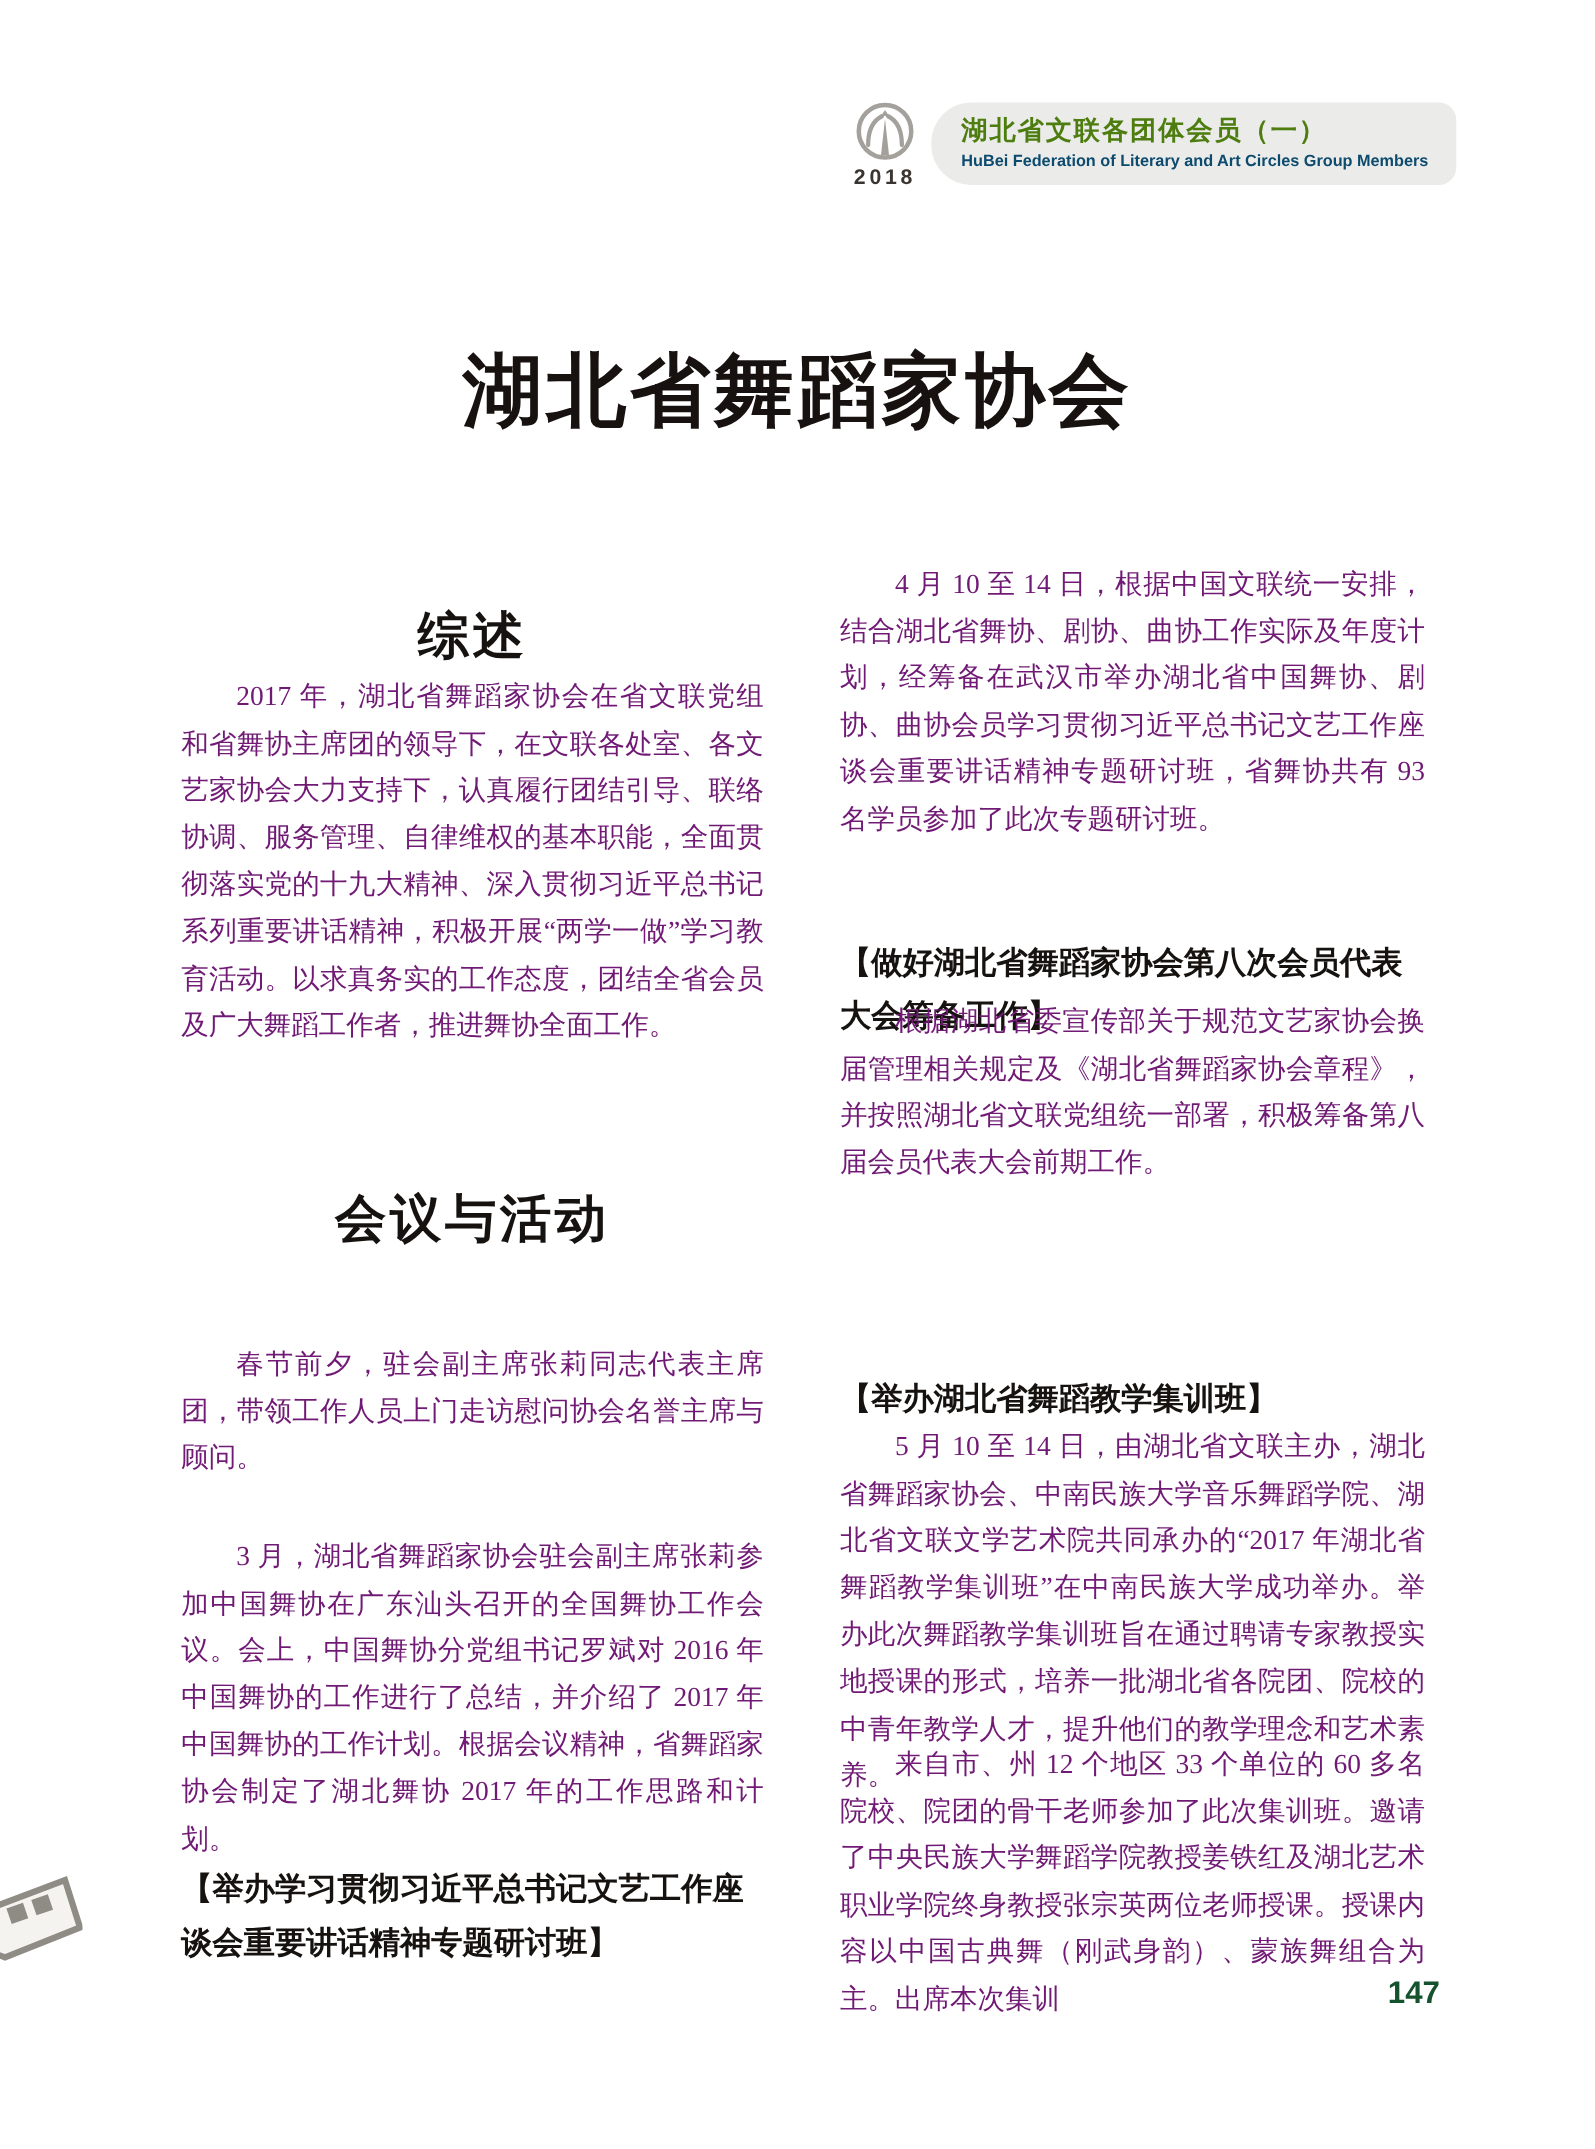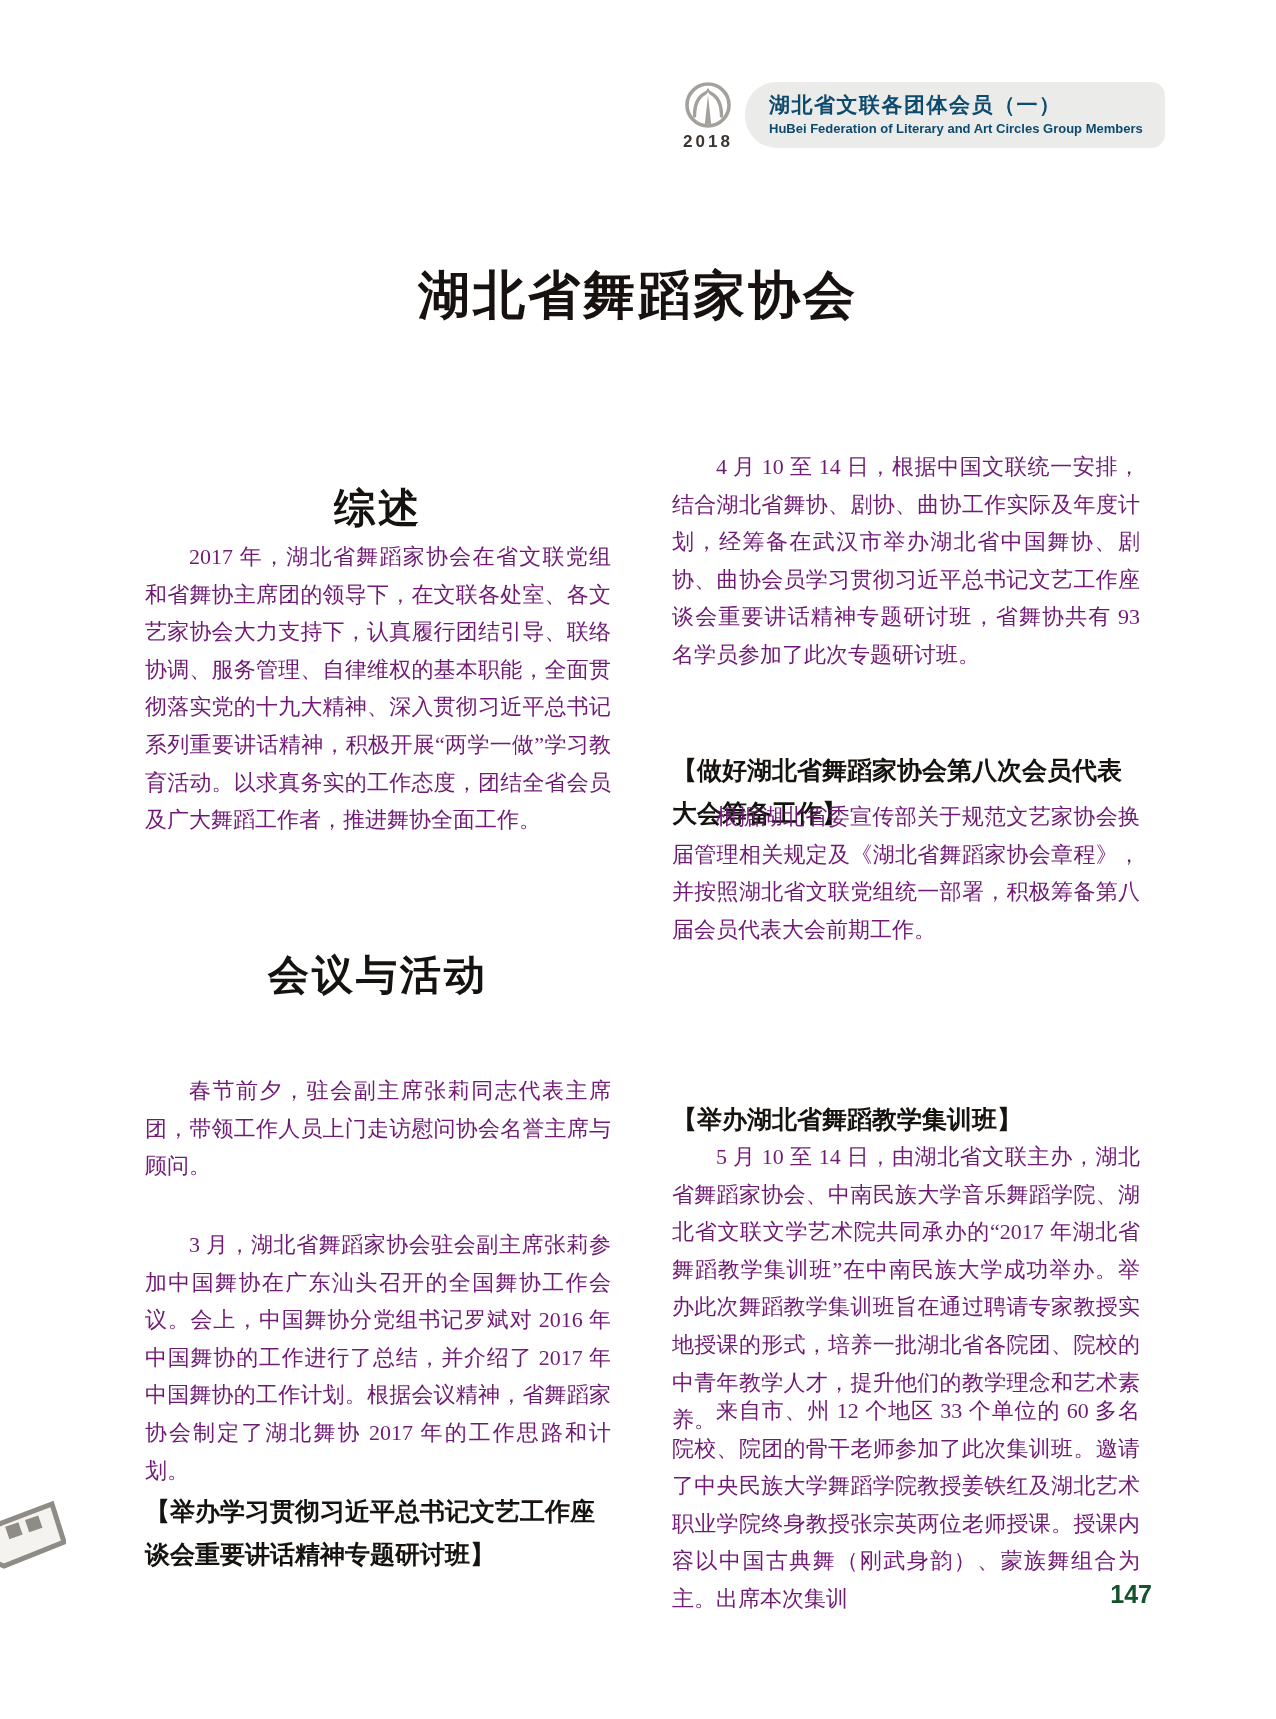--- a/index.html
+++ b/index.html
@@ -20,32 +20,32 @@
     font-weight:bold;font-size:17px;letter-spacing:3px;color:#3b3531;
   }
   .banner{
     position:absolute;left:745px;top:82px;width:420px;height:66px;
     background:#ebebe9;border-radius:32px 14px 14px 32px;
     display:flex;flex-direction:column;justify-content:center;
     padding-left:24px;box-sizing:border-box;
   }
   .banner-zh{
     font-family:"Liberation Sans",sans-serif;font-weight:bold;
-    font-size:21px;letter-spacing:1.5px;color:#0c4a6e;line-height:24px;
+    font-size:21px;letter-spacing:1.5px;color:#4d7c0f;line-height:24px;
   }
   .banner-en{
     font-family:"Liberation Sans",sans-serif;font-weight:bold;
     font-size:13px;color:#0c4a6e;line-height:16px;margin-top:4px;
   }
   
   .page-title{
     position:absolute;left:0;right:0;top:226px;
     text-align:center;
     font-family:"Liberation Serif",serif;
-    font-weight:900;font-size:52px;letter-spacing:3px;color:#17120f;
+    font-weight:900;font-size:64px;letter-spacing:3px;color:#17120f;
   }
   
   .abs{position:absolute;}
   .colL{left:145px;width:466px;}
   .colR{left:672px;width:468px;}
   .h2{
     font-family:"Liberation Sans",sans-serif;font-weight:bold;
     font-size:41px;letter-spacing:3px;color:#16120f;
     text-align:center;margin:0;
   }

